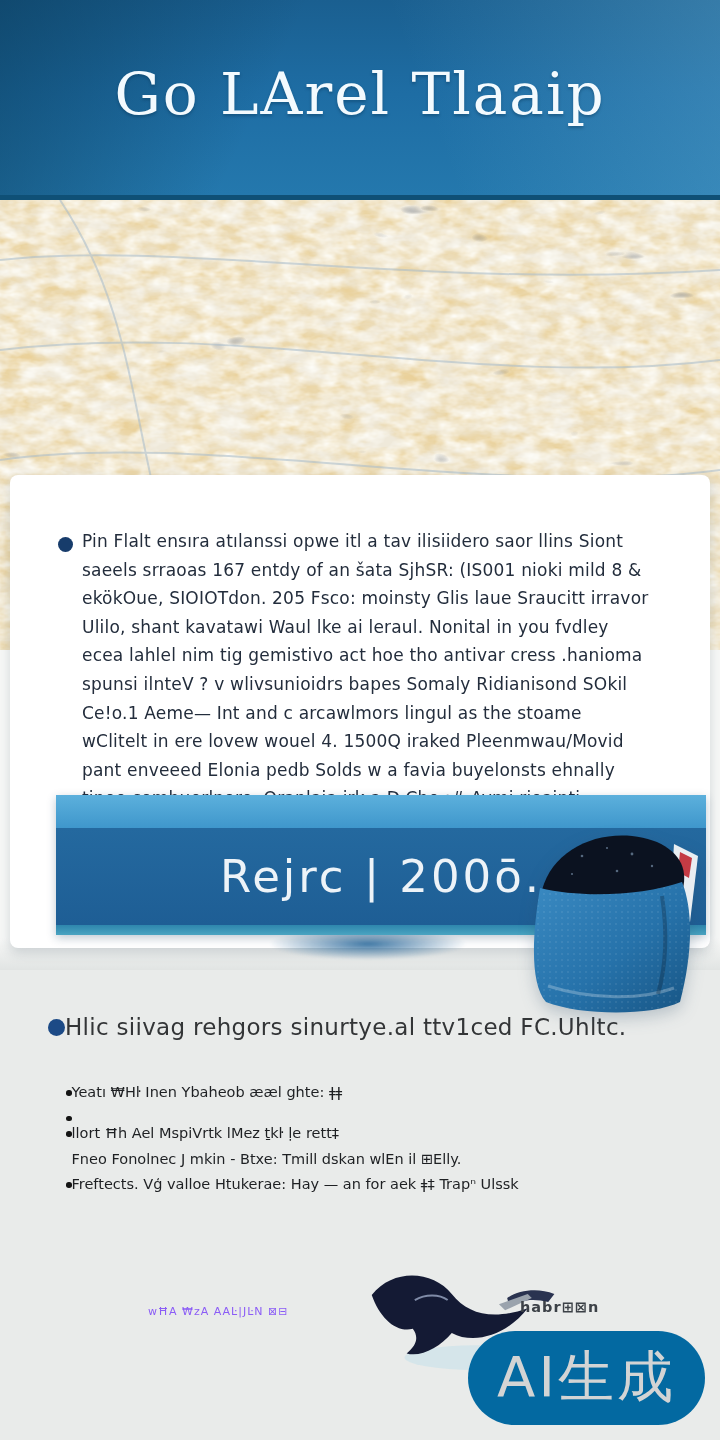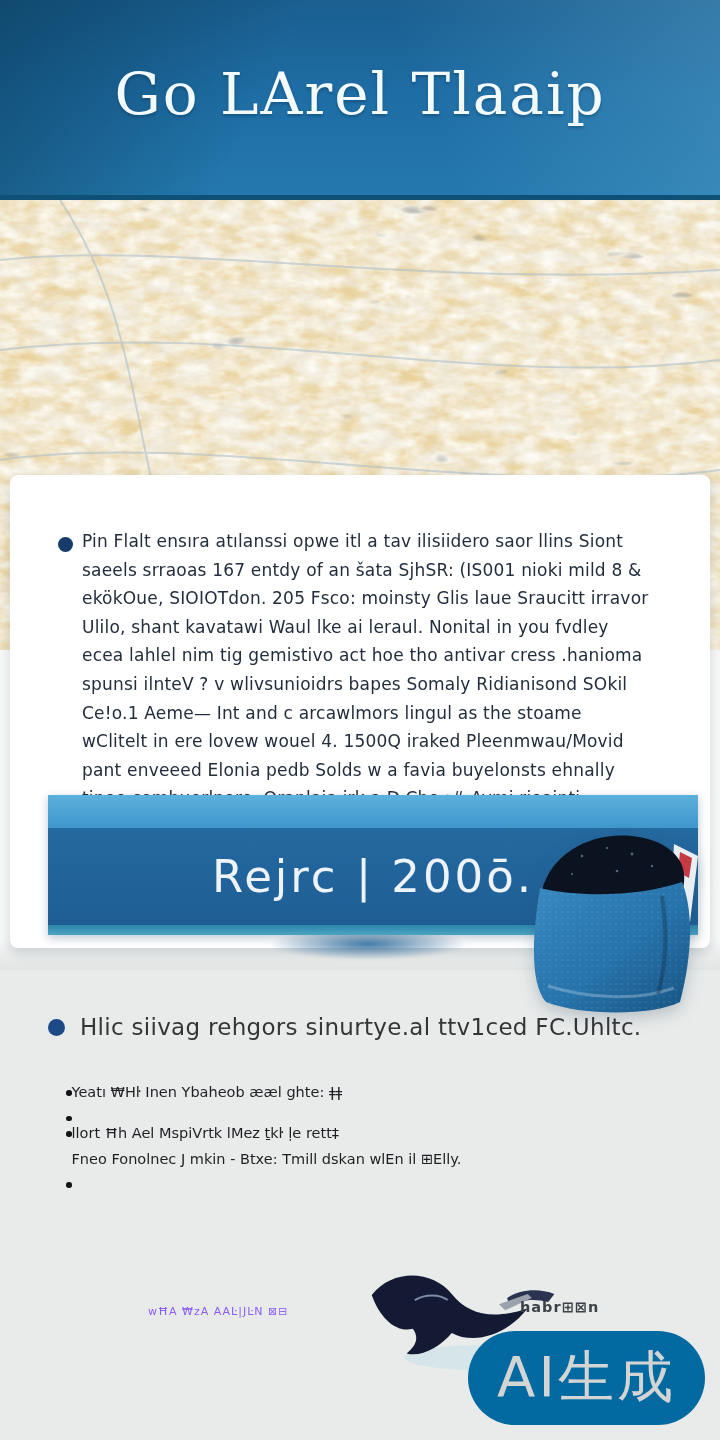--- a/index.html
+++ b/index.html
@@ -25,37 +25,37 @@
   .white-band{position:absolute;left:0;top:650px;width:720px;height:320px;z-index:0;
     background:linear-gradient(180deg,#f7f8f7 0%,#f7f8f7 90%,#e1e4e3 100%);}
 
   
   .card{position:absolute;left:10px;top:475px;width:700px;height:473px;z-index:2;
     background:#ffffff;border-radius:8px;box-shadow:0 5px 12px rgba(40,60,80,.18);}
   .card .dot{position:absolute;left:48px;top:62px;width:15px;height:15px;border-radius:50%;background:#173c6b;}
   .card p{margin:52px 58px 0 72px;font-size:17px;line-height:28.6px;color:#232d3c;letter-spacing:.2px;}
 
   
-  .banner{position:absolute;left:48px;top:795px;width:650px;z-index:3;box-shadow:0 3px 9px rgba(25,60,95,.28);}
+  .banner{position:absolute;left:56px;top:795px;width:650px;z-index:3;box-shadow:0 3px 9px rgba(25,60,95,.28);}
   .banner-strip{height:33px;background:linear-gradient(180deg,#5cb0dc 0%,#3f97cc 100%);}
   .banner-body{height:97px;background:linear-gradient(180deg,#24699f 0%,#1e5e95 100%);
     display:flex;align-items:center;justify-content:center;}
   .banner-body span{color:#edf3f8;font-size:45px;letter-spacing:3px;font-weight:400;}
   .banner-lip{height:10px;background:linear-gradient(180deg,#2e86ad 0%,#4aa4c1 100%);}
   .reflection{position:absolute;left:268px;top:928px;width:200px;height:32px;z-index:2;
     background:radial-gradient(ellipse at center,rgba(34,100,152,.85) 0%,rgba(34,100,152,0) 70%);
     filter:blur(1px);}
 
   
   .bag{position:absolute;left:512px;top:826px;width:200px;height:192px;z-index:4;}
   .bag svg{display:block;width:100%;height:100%;filter:drop-shadow(0 6px 8px rgba(40,70,100,.25));}
 
   
   .features{position:absolute;left:0;top:1000px;width:720px;z-index:1;}
-  .feat-heading{display:flex;align-items:center;gap:15px;margin:14px 0 0 48px;}
+  .feat-heading{display:flex;align-items:center;margin:14px 0 0 48px;}
   .feat-heading .dot2{width:17px;height:17px;border-radius:50%;background:#1c4a86;flex:none;}
   .feat-heading h2{margin:0;font-size:23px;font-weight:500;color:#333537;letter-spacing:.3px;}
   ul.feature-list{list-style:none;margin:40px 0 0 66px;padding:0;width:610px;}
   ul.feature-list li{display:flex;font-size:14.5px;line-height:25.5px;color:#1e2023;}
   ul.feature-list .li-dot{width:5.5px;height:5.5px;border-radius:50%;background:#141414;margin-top:10px;flex:none;}
   ul.feature-list li.no-bullet .li-dot{visibility:hidden;}
 
   
   .footer{position:absolute;left:0;top:1255px;width:720px;height:185px;z-index:1;}
   .foot-left{position:absolute;left:148px;top:50px;font-size:11px;color:#8b5cf6;letter-spacing:1px;}
@@ -173,20 +173,21 @@
           <span class="li-text">llort Ħh Ael MspiVrtk lMez ṯkŀ ḷe rett‡</span>
         </li>
 
         <li class="no-bullet">
           <span class="li-dot"></span>
           <span class="li-text">Fneo Fonolnec J mkin - Btxe: Tmill dskan wlEn il ⊞Elly.</span>
         </li>
 
         <li>
           <span class="li-dot"></span>
+          <span class="li-text">Freftects. Vģ valloe Htukerae: Hay — an for aek ǂ‡ Trapⁿ Ulssk</span>
         </li>
 
       </ul>
   </section>
 
   <footer class="footer">
     <span class="foot-left">wĦA ₩zA AAĿ|JĿN ⊠⊟</span>
     <div class="swoosh">
       <svg viewBox="0 0 210 115" aria-hidden="true">
         <ellipse cx="120" cy="96" rx="70" ry="12" fill="#cfe4ea" opacity="0.8"></ellipse>

